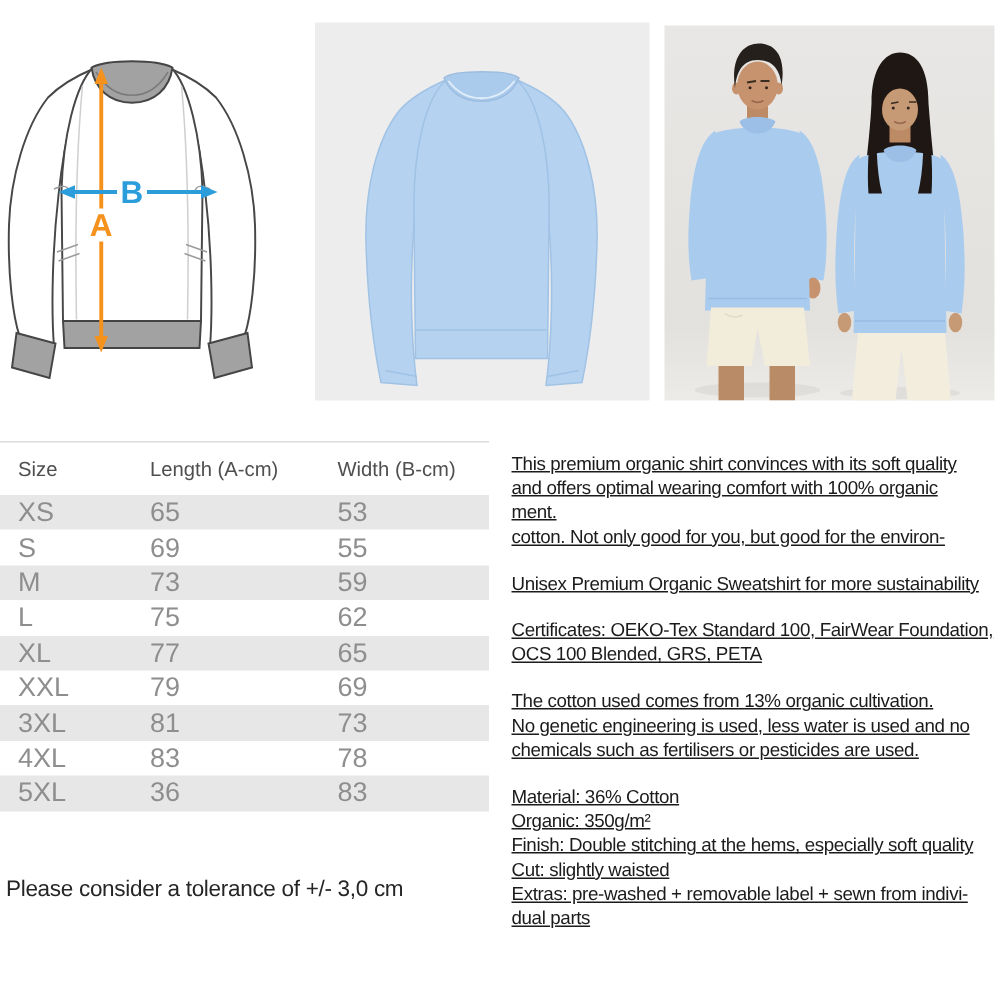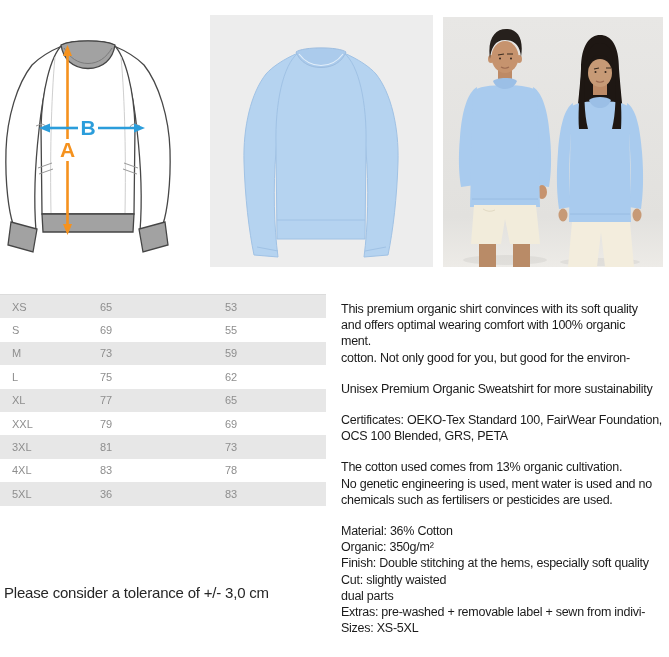--- a/index.html
+++ b/index.html
@@ -12,29 +12,29 @@
   .diagram-region { position:absolute; left:0; top:0; width:190px; height:290px; }
   .product-photo  { position:absolute; left:210px; top:15px; width:223px; height:252px; background:#ededed; }
   .models-photo   { position:absolute; left:443px; top:17px; width:220px; height:250px;
                     background:linear-gradient(#e8e7e5 0%, #e2e1de 80%, #edebe7 100%); }
   .diagram-region svg, .product-photo svg, .models-photo svg { display:block; width:100%; height:100%; }
 
   
   .size-table { position:absolute; left:0; top:294px; width:326px; border-top:1px solid #dcdcdc; }
   .thead, .trow { display:grid; grid-template-columns:88px 125px 1fr; align-items:center; padding-left:12px; }
   .thead { height:35px; font-size:13.5px; color:#4f4f4f; }
-  .trow  { height:23.4px; font-size:11px; color:#8e8e8e; }
+  .trow  { height:23.4px; font-size:18px; color:#8e8e8e; }
   .trow.alt { background:#e7e7e7; }
 
   .tolerance-note { position:absolute; left:4px; top:584px; font-size:15px; color:#262626; letter-spacing:-0.2px; }
 
   
   .description { position:absolute; left:341px; top:301px; width:326px;
                  font-size:12.5px; line-height:16.2px; color:#1b1b1b; letter-spacing:-0.25px; }
-  .description .para { margin:0 0 15px 0; }
+  .description .para { margin:0 0 15px 0;text-decoration:underline; }
   .description .line { white-space:nowrap; }
 </style>
 </head>
 <body>
 
 <div>
 
   <div class="diagram-region">
     <svg viewBox="0 0 190 290">
 
@@ -130,20 +130,25 @@
         <path d="M127,197 L187,197" stroke="#98bce2" stroke-width="1" fill="none"></path>
         <path d="M146,83 C150,79 164,79 168,83 C166,88.5 162,91 157,91 C152,91 148,88.5 146,83 Z" fill="#9bbfe6"></path>
         <path d="M138,60 C136,82 135,98 136,112 L145,112 C141,96 141,76 142,60 Z" fill="#1e1713"></path>
         <path d="M176,60 C178,82 179,98 178,112 L169,112 C173,96 173,76 172,60 Z" fill="#1e1713"></path>
         <path d="M129,205 L187,205 L191,250 L162,250 L158,215 L154,250 L125,250 Z" fill="#f3eddd"></path>
       </g>
     </svg>
   </div>
 
   <div class="size-table">
+    <div class="thead">
+      <span>Size</span>
+      <span>Length (A-cm)</span>
+      <span>Width (B-cm)</span>
+    </div>
     <div class="trow alt">
       <span>XS</span>
       <span>65</span>
       <span>53</span>
     </div>
     <div class="trow">
       <span>S</span>
       <span>69</span>
       <span>55</span>
     </div>
@@ -195,27 +200,26 @@
     </div>
     <div class="para">
       <div class="line">Unisex Premium Organic Sweatshirt for more sustainability</div>
     </div>
     <div class="para">
       <div class="line">Certificates: OEKO-Tex Standard 100, FairWear Foundation,</div>
       <div class="line">OCS 100 Blended, GRS, PETA</div>
     </div>
     <div class="para">
       <div class="line">The cotton used comes from 13% organic cultivation.</div>
-      <div class="line">No genetic engineering is used, ment water is used and no</div>
+      <div class="line">No genetic engineering is used, less water is used and no</div>
       <div class="line">chemicals such as fertilisers or pesticides are used.</div>
     </div>
     <div class="para">
       <div class="line">Material: 36% Cotton</div>
       <div class="line">Organic: 350g/m²</div>
       <div class="line">Finish: Double stitching at the hems, especially soft quality</div>
       <div class="line">Cut: slightly waisted</div>
+      <div class="line">Extras: pre-washed + removable label + sewn from indivi-</div>
       <div class="line">dual parts</div>
-      <div class="line">Extras: pre-washed + removable label + sewn from indivi-</div>
-      <div class="line">Sizes: XS-5XL</div>
     </div>
   </div>
 
 </div>
 
 </body></html>

